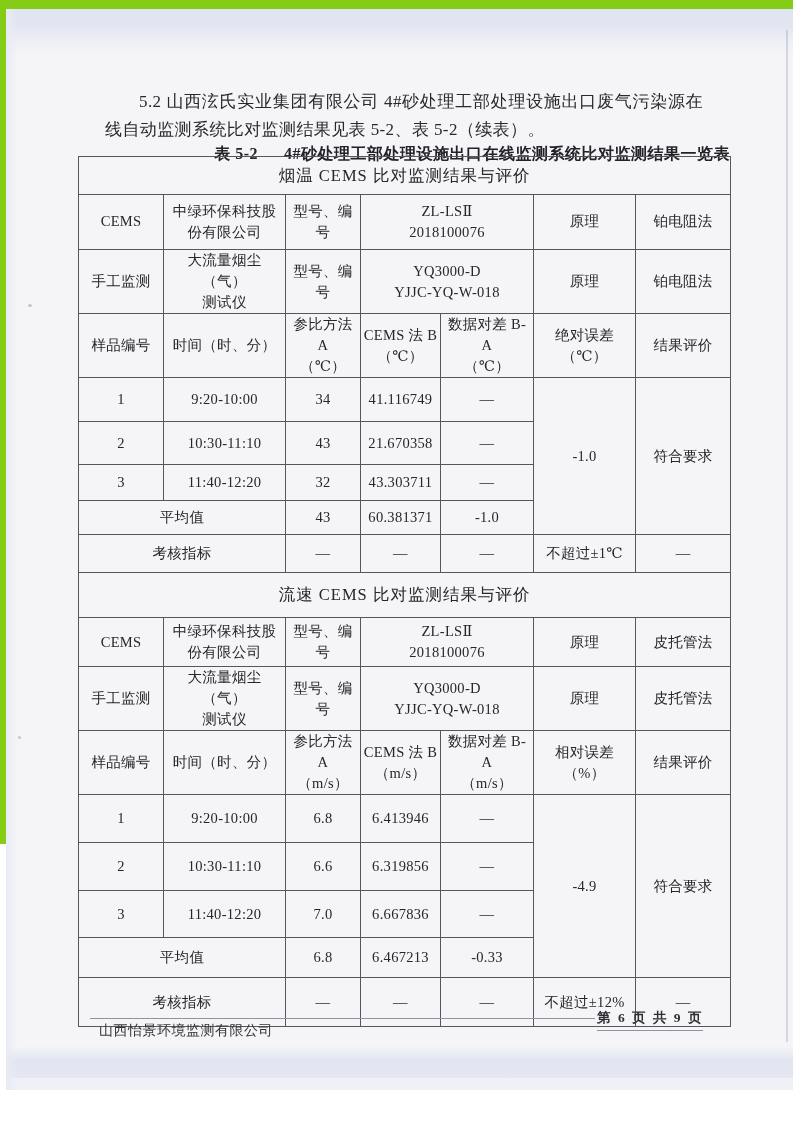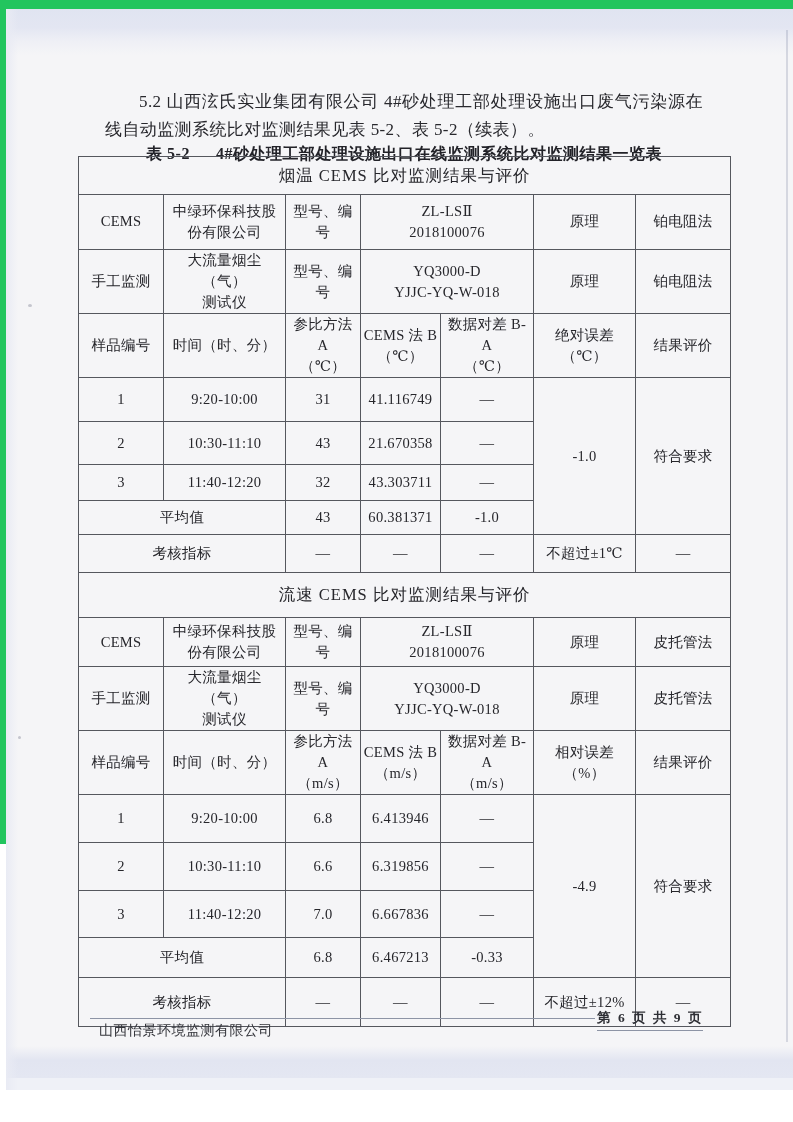--- a/index.html
+++ b/index.html
@@ -3,21 +3,21 @@
 <meta charset="utf-8">
 <style>
   html,body{margin:0;padding:0;}
   body{
     width:793px;height:1122px;
     background:#ffffff;
     font-family:"Liberation Serif","DejaVu Serif",serif;
     color:#26262b;
     overflow:hidden;
   }
-  .page{position:relative;width:793px;height:844px;background:#22c55e;}
+  .page{position:relative;width:793px;height:844px;background:#84cc16;}
   .scan-area{
     position:absolute;left:6px;top:9px;width:787px;height:1081px;
     background:#f5f5f7;
   }
   .band-top{
     position:absolute;left:0;top:0;width:100%;height:46px;
     background:linear-gradient(180deg,#e0e4f1 0%,#e3e6f2 40%,rgba(233,235,244,0.55) 70%,rgba(240,241,247,0) 100%);
   }
   .band-bottom{
     position:absolute;left:0;bottom:12px;width:100%;height:32px;
@@ -36,21 +36,21 @@
     background:rgba(130,138,165,0.28);
   }
   .speck{position:absolute;border-radius:50%;background:rgba(105,108,130,0.35);}
   .intro{
     position:absolute;left:105px;top:88px;width:598px;
     font-size:17px;line-height:27.5px;letter-spacing:0.4px;
     text-align:justify;text-indent:34px;color:#28282d;
   }
   .caption{
     position:absolute;left:78px;top:144px;width:652px;
-    text-align:center;font-size:16px;font-weight:bold;letter-spacing:0.5px;color:#222228;
+    text-align:right;font-size:16px;font-weight:bold;letter-spacing:0.5px;color:#222228;
   }
   .caption .cap-label{margin-right:26px;}
   .cmp-table{
     position:absolute;left:78px;top:156px;width:652px;
     border-collapse:collapse;table-layout:fixed;
     font-family:"Liberation Serif","DejaVu Serif",serif;
   }
   .cmp-table td,.cmp-table th{
     border:1px solid #55575e;
     text-align:center;vertical-align:middle;
@@ -140,21 +140,21 @@
 （℃）</th>
       <th>数据对差 B-A
 （℃）</th>
       <th>绝对误差
 （℃）</th>
       <th>结果评价</th>
     </tr>
     <tr style="height:44px">
       <td>1</td>
       <td>9:20-10:00</td>
-      <td>31</td>
+      <td>34</td>
       <td>41.116749</td>
       <td>—</td>
       <td rowspan="4">-1.0</td>
       <td rowspan="4">符合要求</td>
     </tr>
     <tr style="height:43px">
       <td>2</td>
       <td>10:30-11:10</td>
       <td>43</td>
       <td>21.670358</td>

